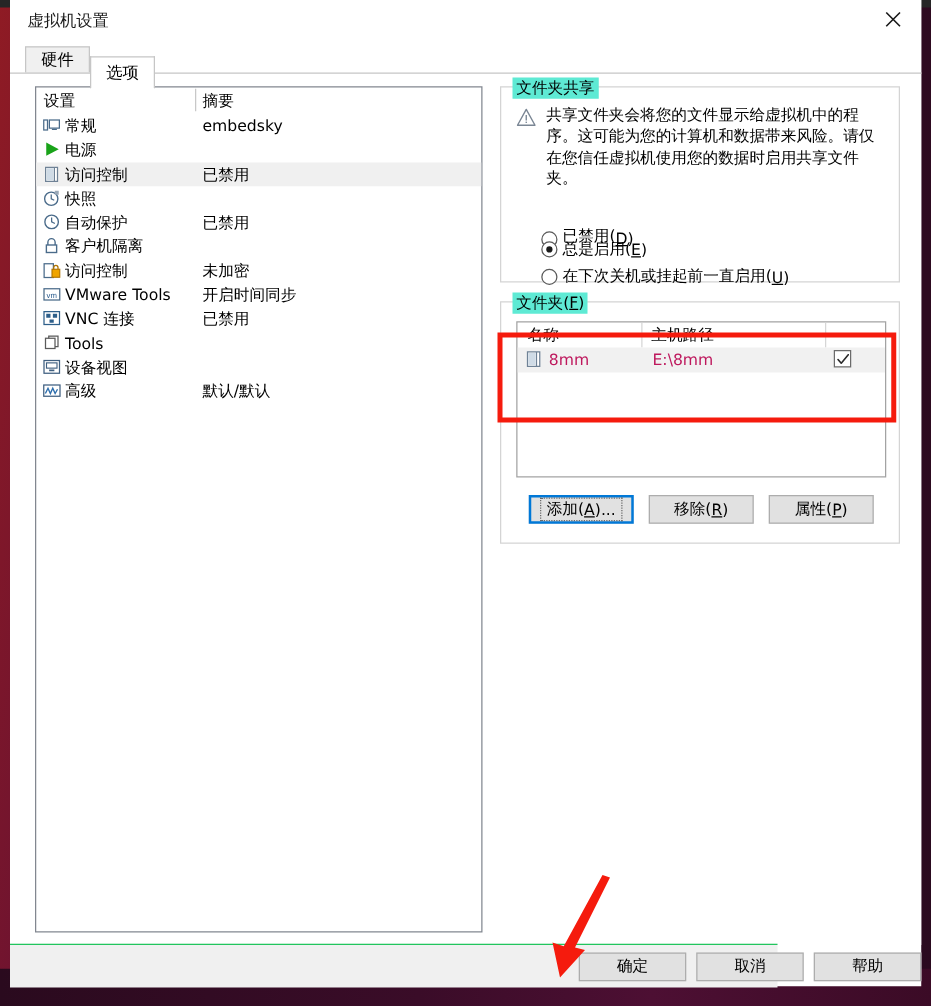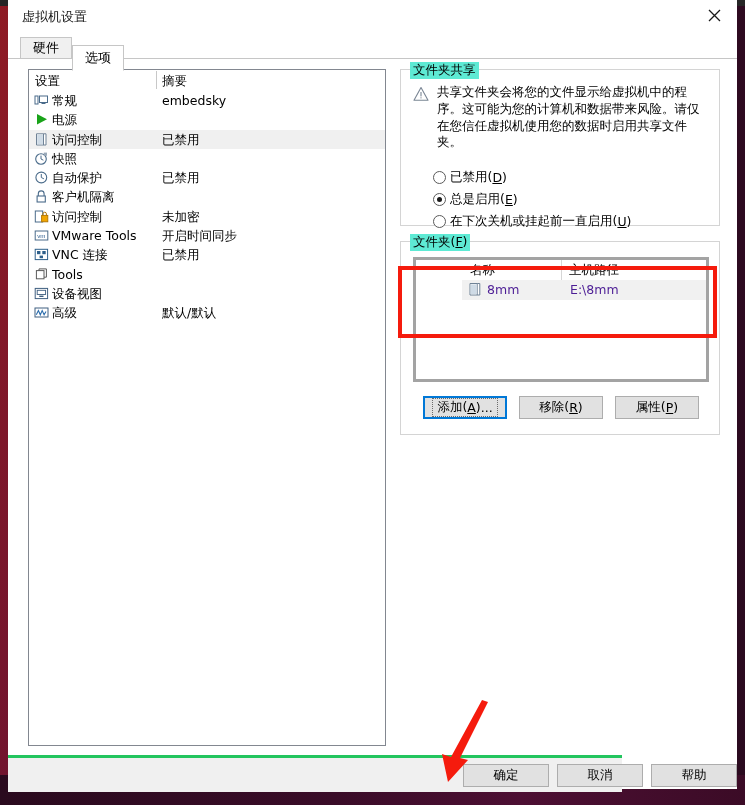--- a/index.html
+++ b/index.html
@@ -212,46 +212,45 @@
 
   
   #folders-group {
     margin-top: 15px;
     width: 320px; height: 194px;
   }
   #folder-table {
     position: absolute;
     left: 12px; top: 15px;
     width: 296px; height: 125px;
-    border: 3px solid #a3a3a3;
+    border: 1px solid #a3a3a3;
     background: #fff;
     box-sizing: border-box;
     overflow: hidden;
-    padding-left: 46px;
   }
   #folder-table-head {
     position: relative;
     height: 20px;
     font-size: 12.5px;
     color: #000;
     border-bottom: 0px;
   }
   #folder-table-head .th {
     position: absolute; top: 2px;
   }
   #folder-table-head .th-sep {
     position: absolute; top: 0px;
     width: 1px; height: 20px; background: #d6d6d6;
   }
   #folder-row {
     position: relative;
     height: 20px;
     background: #f1f1f1;
     font-size: 12.5px;
-    color: #4c1d95;
+    color: #be185d;
     cursor: pointer;
   }
   #folder-row .fr-icon {
     position: absolute; left: 6px; top: 2px; width: 14px; height: 15px;
   }
   #folder-row .fr-name { position: absolute; left: 25px; top: 2px; }
   #folder-row .fr-path { position: absolute; left: 108px; top: 2px; }
   #folder-row .fr-check {
     position: absolute; left: 253px; top: 2px;
     width: 14px; height: 14px;
@@ -287,21 +286,21 @@
   }
   #btn-remove { left: 118px; width: 84px; }
   #btn-properties { left: 214px; width: 84px; }
 
   
   #bottom-bar {
     position: absolute;
     left: 0; top: 755px;
     width: 614px; height: 34px;
     background: #f0f0f0;
-    border-top: 3px solid #22c55e;
+    border-top: 1px solid #22c55e;
   }
   .dlgbtn {
     position: absolute;
     top: 6px; height: 23px; width: 86px;
     background: #e1e1e1;
     border: 1px solid #adadad;
     box-sizing: border-box;
     font-size: 12.5px;
     color: #000;
     display: flex; align-items: center; justify-content: center;
@@ -474,21 +473,21 @@
           <span id="warning-icon">
             <svg width="16" height="16" viewBox="0 0 16 16" aria-hidden="true">
               <path d="M8 1.5 L15 14.2 L1 14.2 Z" fill="none" stroke="#7a8694" stroke-width="1.1" stroke-linejoin="round"></path>
               <rect x="7.45" y="6" width="1.1" height="4.4" fill="#7a8694"></rect>
               <rect x="7.45" y="11.3" width="1.1" height="1.1" fill="#7a8694"></rect>
             </svg>
           </span>
           <div id="warning-text">共享文件夹会将您的文件显示给虚拟机中的程序。这可能为您的计算机和数据带来风险。请仅在您信任虚拟机使用您的数据时启用共享文件夹。</div>
         </div>
 
-        <div class="radio-row" id="radio-disabled" style="top:99px;">
+        <div class="radio-row" id="radio-disabled" style="top:111px;align-items:flex-end;">
           <span class="radio-mark"></span>
           <span>已禁用(</span>
             <span class="mnem">D</span>
             <span>)</span>
         </div>
 
         <div class="radio-row checked" id="radio-always" style="top:121px;">
           <span class="radio-mark"></span>
           <span>总是启用(</span>
             <span class="mnem">E</span>

